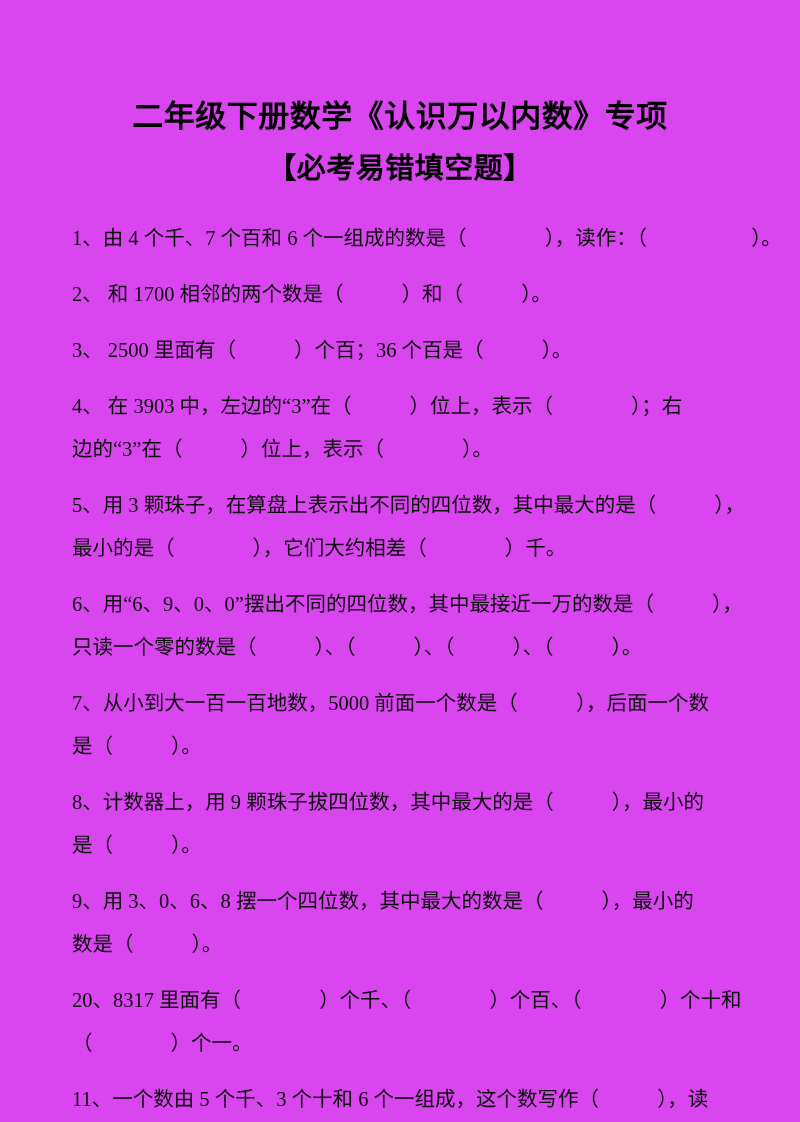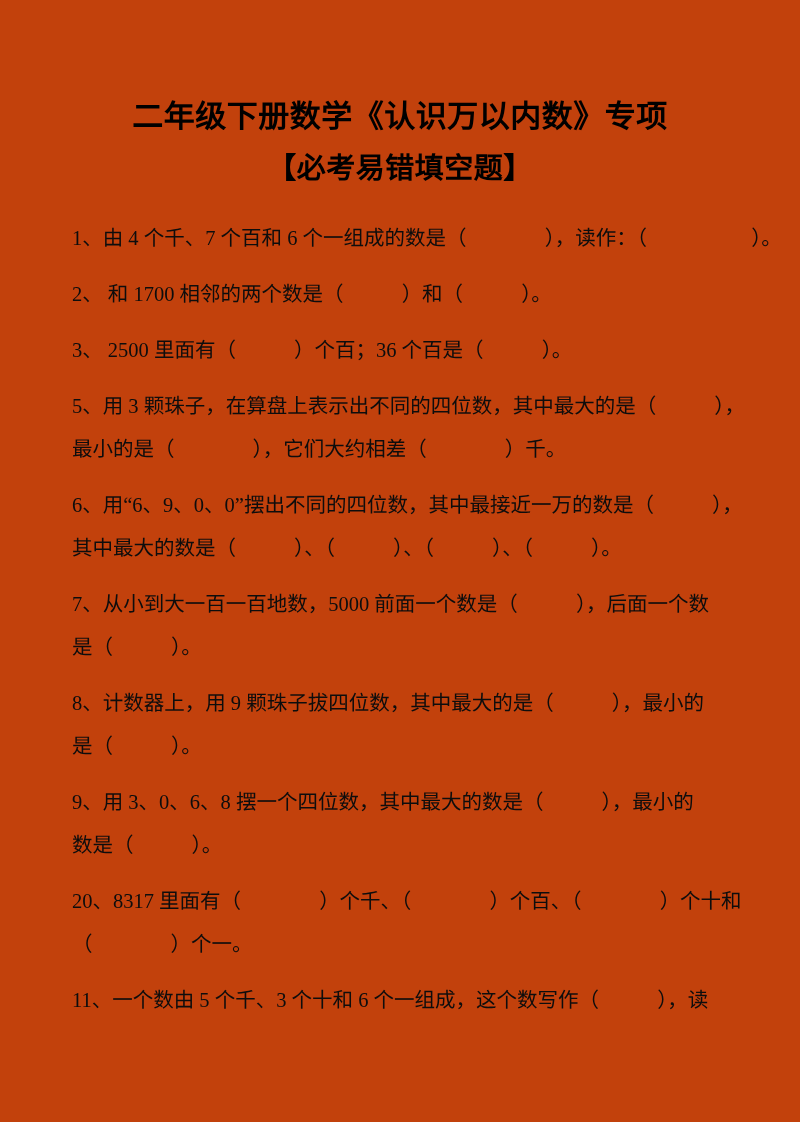--- a/index.html
+++ b/index.html
@@ -16,21 +16,21 @@
     font-family: "Liberation Serif", "DejaVu Serif", serif;
     color: #0a0a0a;
     -webkit-font-smoothing: antialiased;
   }
 
   .page {
     width: 800px;
     height: 1122px;
     box-sizing: border-box;
     padding: 0;
-    background: #c2410c;
+    background: #d946ef;
     position: relative;
   }
 
   
   .title-block {
     padding-top: 101px;
     text-align: center;
   }
   .title-main,
   .title-sub {
@@ -94,26 +94,30 @@
       <div class="q">
         <div class="qline"><span>1、由 4 个千、7 个百和 6 个一组成的数是（</span><span class="blk b-lg">&nbsp;</span><span>），读作：（</span><span class="blk b-xl">&nbsp;</span><span>）。</span></div>
       </div>
       <div class="q">
         <div class="qline"><span>2、 和 1700 相邻的两个数是（</span><span class="blk b-md">&nbsp;</span><span>）和（</span><span class="blk b-md">&nbsp;</span><span>）。</span></div>
       </div>
       <div class="q">
         <div class="qline"><span>3、 2500 里面有（</span><span class="blk b-md">&nbsp;</span><span>）个百；36 个百是（</span><span class="blk b-md">&nbsp;</span><span>）。</span></div>
       </div>
       <div class="q">
+        <div class="qline"><span>4、 在 3903 中，左边的“3”在（</span><span class="blk b-md">&nbsp;</span><span>）位上，表示（</span><span class="blk b-lg">&nbsp;</span><span>）；右</span></div>
+        <div class="qline"><span>边的“3”在（</span><span class="blk b-md">&nbsp;</span><span>）位上，表示（</span><span class="blk b-lg">&nbsp;</span><span>）。</span></div>
+      </div>
+      <div class="q">
         <div class="qline"><span>5、用 3 颗珠子，在算盘上表示出不同的四位数，其中最大的是（</span><span class="blk b-md">&nbsp;</span><span>），</span></div>
         <div class="qline"><span>最小的是（</span><span class="blk b-lg">&nbsp;</span><span>），它们大约相差（</span><span class="blk b-lg">&nbsp;</span><span>）千。</span></div>
       </div>
       <div class="q">
         <div class="qline"><span>6、用“6、9、0、0”摆出不同的四位数，其中最接近一万的数是（</span><span class="blk b-md">&nbsp;</span><span>），</span></div>
-        <div class="qline"><span>其中最大的数是（</span><span class="blk b-md">&nbsp;</span><span>）、（</span><span class="blk b-md">&nbsp;</span><span>）、（</span><span class="blk b-md">&nbsp;</span><span>）、（</span><span class="blk b-md">&nbsp;</span><span>）。</span></div>
+        <div class="qline"><span>只读一个零的数是（</span><span class="blk b-md">&nbsp;</span><span>）、（</span><span class="blk b-md">&nbsp;</span><span>）、（</span><span class="blk b-md">&nbsp;</span><span>）、（</span><span class="blk b-md">&nbsp;</span><span>）。</span></div>
       </div>
       <div class="q">
         <div class="qline"><span>7、从小到大一百一百地数，5000 前面一个数是（</span><span class="blk b-md">&nbsp;</span><span>），后面一个数</span></div>
         <div class="qline"><span>是（</span><span class="blk b-md">&nbsp;</span><span>）。</span></div>
       </div>
       <div class="q">
         <div class="qline"><span>8、计数器上，用 9 颗珠子拔四位数，其中最大的是（</span><span class="blk b-md">&nbsp;</span><span>），最小的</span></div>
         <div class="qline"><span>是（</span><span class="blk b-md">&nbsp;</span><span>）。</span></div>
       </div>
       <div class="q">

